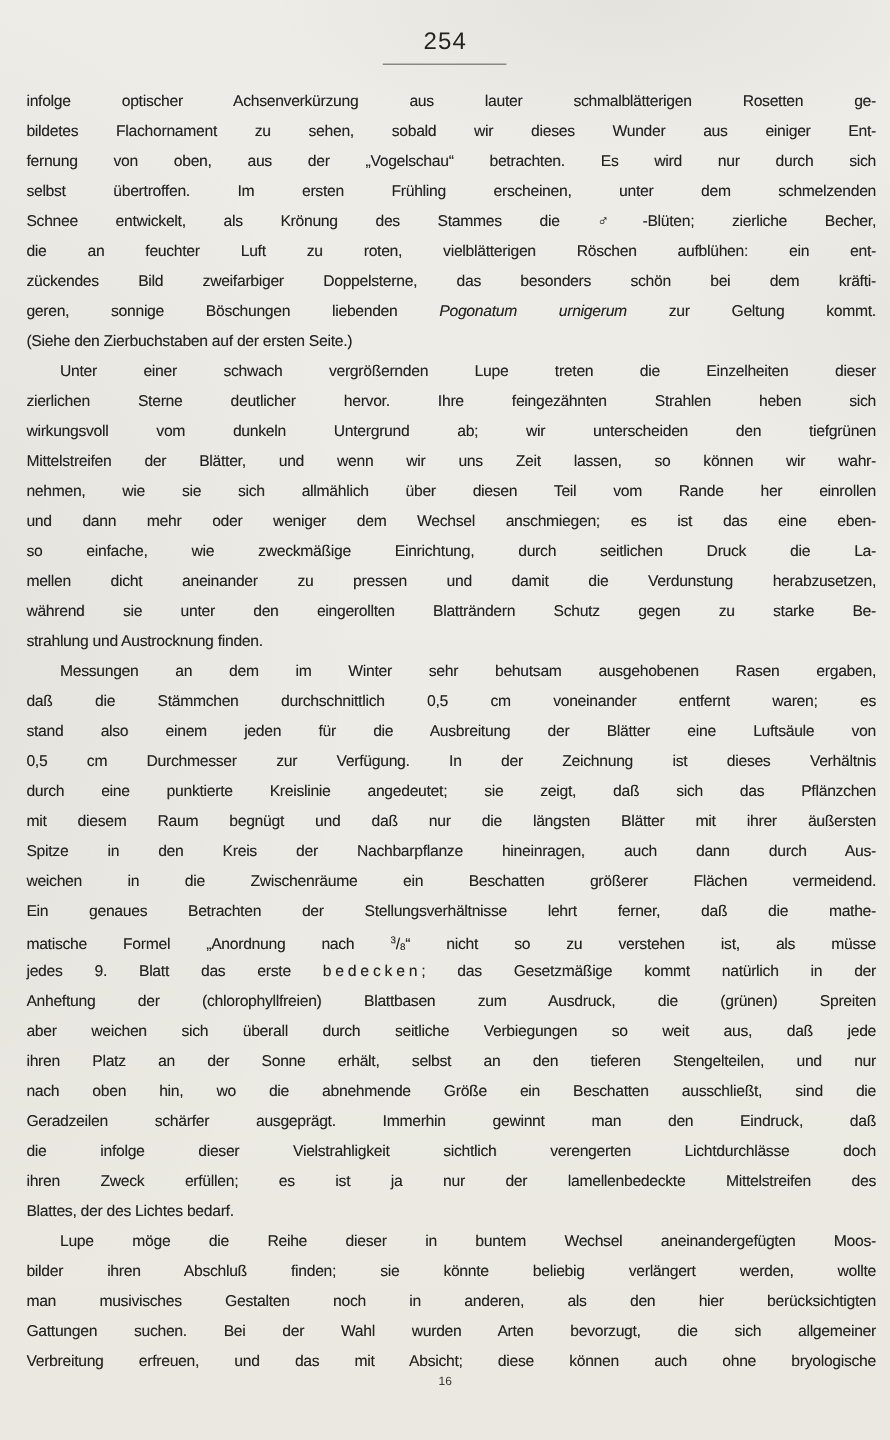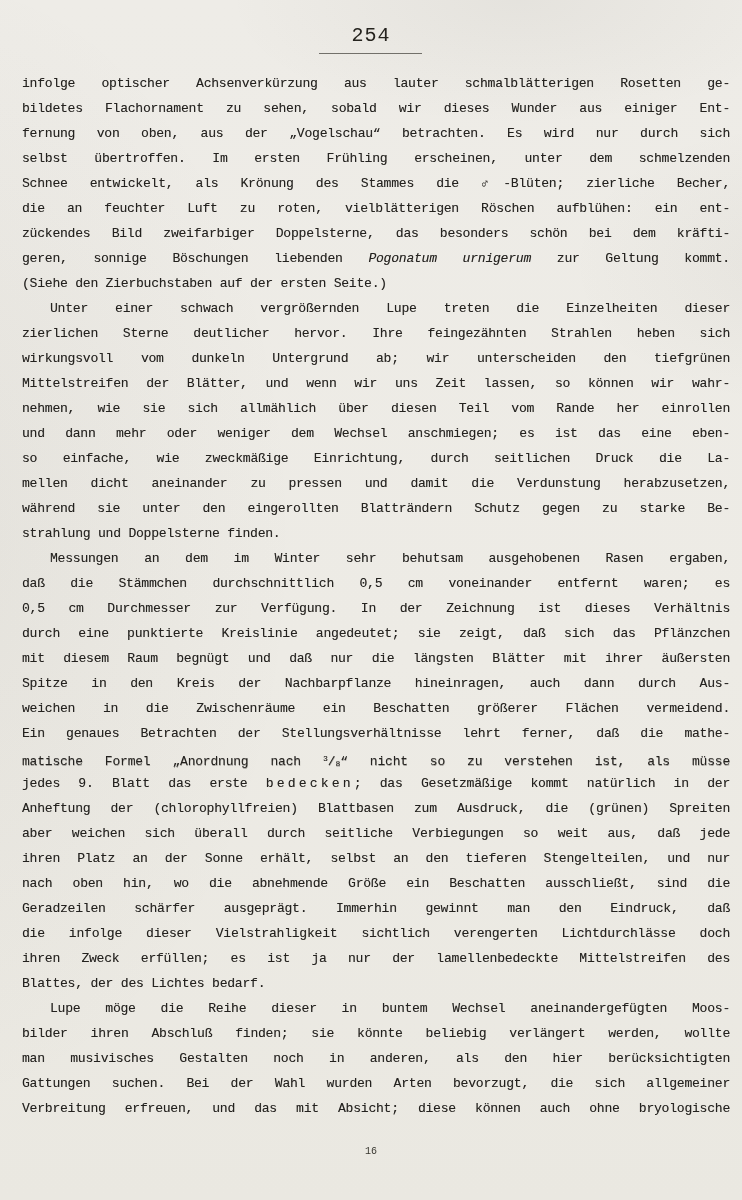--- a/index.html
+++ b/index.html
@@ -12,21 +12,21 @@
   .page {
     position: relative;
     width: 742px;
     height: 1200px;
     background:
       radial-gradient(ellipse 420px 180px at 70% 0%, rgba(60,55,45,0.05), transparent 70%),
       radial-gradient(ellipse 500px 800px at -8% 45%, rgba(60,55,45,0.05), transparent 72%),
       radial-gradient(ellipse 300px 200px at 105% 22%, rgba(60,55,45,0.04), transparent 70%),
       linear-gradient(180deg, #eeece7 0%, #edebe5 55%, #eae8e1 100%);
     color: #24221f;
-    font-family: Liberation Mono, monospace;
+    font-family: Liberation Sans, sans-serif;
   }
   .page-header {
     position: absolute;
     top: 24px;
     left: 0;
     width: 100%;
     text-align: center;
   }
   .page-number {
     font-size: 20px;
@@ -98,25 +98,26 @@
       <div class="paragraph indented">
         <div class="line">Unter einer schwach vergrößernden Lupe treten die Einzelheiten dieser</div>
         <div class="line">zierlichen Sterne deutlicher hervor. Ihre feingezähnten Strahlen heben sich</div>
         <div class="line">wirkungsvoll vom dunkeln Untergrund ab; wir unterscheiden den tiefgrünen</div>
         <div class="line">Mittelstreifen der Blätter, und wenn wir uns Zeit lassen, so können wir wahr-</div>
         <div class="line">nehmen, wie sie sich allmählich über diesen Teil vom Rande her einrollen</div>
         <div class="line">und dann mehr oder weniger dem Wechsel anschmiegen; es ist das eine eben-</div>
         <div class="line">so einfache, wie zweckmäßige Einrichtung, durch seitlichen Druck die La-</div>
         <div class="line">mellen dicht aneinander zu pressen und damit die Verdunstung herabzusetzen,</div>
         <div class="line">während sie unter den eingerollten Blatträndern Schutz gegen zu starke Be-</div>
-        <div class="line no-stretch">strahlung und Doppelsterne finden.</div>
+        <div class="line no-stretch">strahlung und Austrocknung finden.</div>
       </div>
       <div class="paragraph indented">
         <div class="line">Messungen an dem im Winter sehr behutsam ausgehobenen Rasen ergaben,</div>
         <div class="line">daß die Stämmchen durchschnittlich 0,5 cm voneinander entfernt waren; es</div>
+        <div class="line">stand also einem jeden für die Ausbreitung der Blätter eine Luftsäule von</div>
         <div class="line">0,5 cm Durchmesser zur Verfügung. In der Zeichnung ist dieses Verhältnis</div>
         <div class="line">durch eine punktierte Kreislinie angedeutet; sie zeigt, daß sich das Pflänzchen</div>
         <div class="line">mit diesem Raum begnügt und daß nur die längsten Blätter mit ihrer äußersten</div>
         <div class="line">Spitze in den Kreis der Nachbarpflanze hineinragen, auch dann durch Aus-</div>
         <div class="line">weichen in die Zwischenräume ein Beschatten größerer Flächen vermeidend.</div>
         <div class="line">Ein genaues Betrachten der Stellungsverhältnisse lehrt ferner, daß die mathe-</div>
         <div class="line"><span>matische Formel „Anordnung nach </span><span class="sup">3</span><span>/</span><span class="sub">8</span><span>“ nicht so zu verstehen ist, als müsse</span></div>
         <div class="line"><span>jedes 9. Blatt das erste </span><span class="spaced">bedecken</span><span>; das Gesetzmäßige kommt natürlich in der</span></div>
         <div class="line">Anheftung der (chlorophyllfreien) Blattbasen zum Ausdruck, die (grünen) Spreiten</div>
         <div class="line">aber weichen sich überall durch seitliche Verbiegungen so weit aus, daß jede</div>

